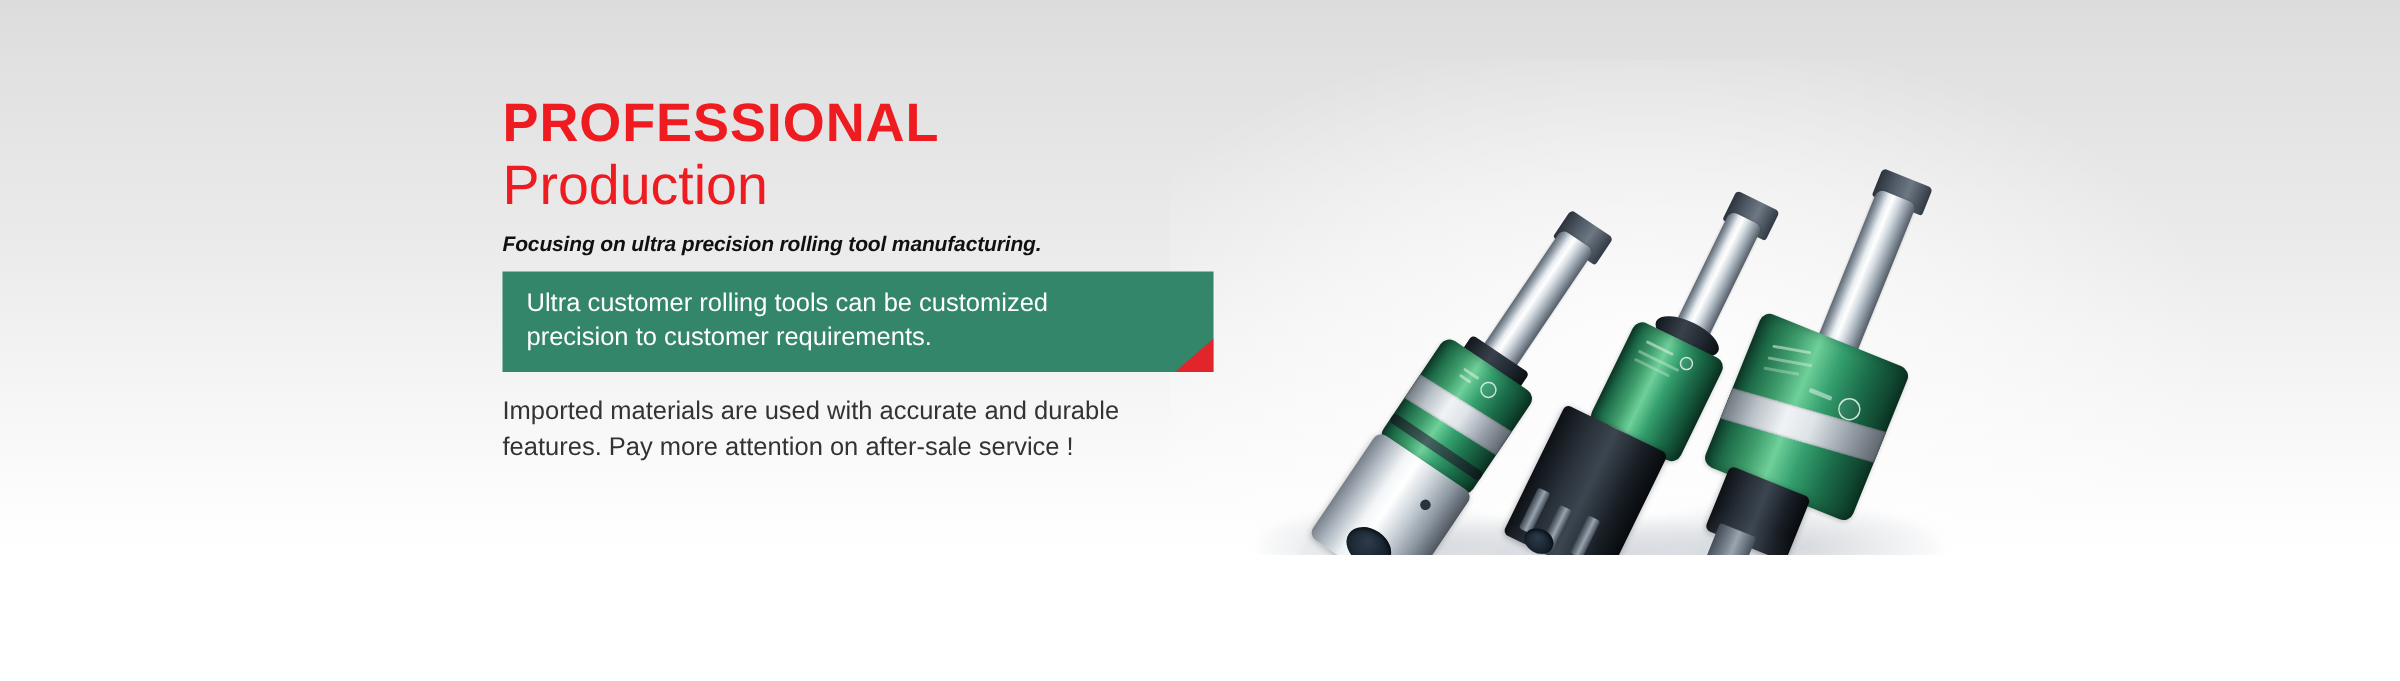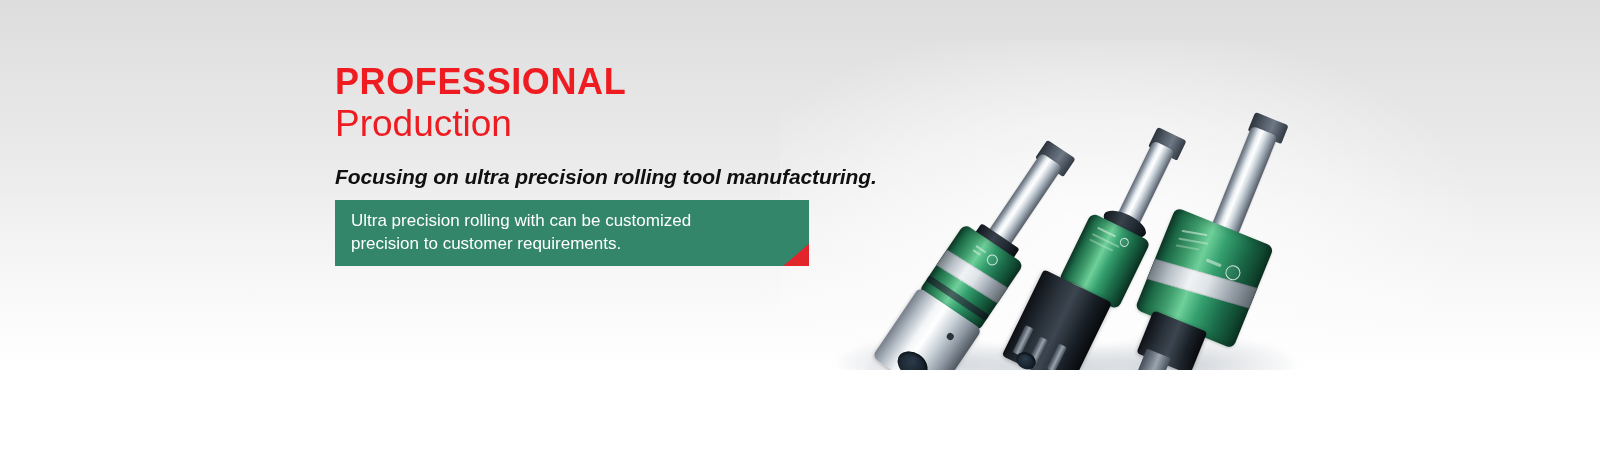--- a/index.html
+++ b/index.html
@@ -65,25 +65,25 @@
   .headline-prod {
     font-size: 37px;
     font-weight: normal;
     line-height: 1.18;
     color: #ee1c20;
     margin-top: 2px;
     font-family: "Liberation Sans", sans-serif;
   }
 
   .tagline {
-    font-size: 21px;
+    font-size: 14px;
     font-weight: bold;
     font-style: italic;
     color: #101010;
-    margin-top: 18px;
+    margin-top: 8px;
     line-height: 1.25;
     letter-spacing: -0.1px;
   }
 
   
   .green-box {
     position: relative;
     margin-top: 10px;
     width: 474px;
     background: #33866a;
@@ -319,20 +319,24 @@
 
   <div class="copy">
 
     <div class="headline-pro">PROFESSIONAL</div>
 
     <div class="headline-prod">Production</div>
 
     <div class="tagline">Focusing on ultra precision rolling tool manufacturing.</div>
 
     <div class="green-box">
-      <span class="gb-line">Ultra precision rolling with can be customized</span>
+      <span class="gb-line">Ultra customer rolling tools can be customized</span>
       <span class="gb-line">precision to customer requirements.</span>
       <div class="corner-accent"></div>
     </div>
 
+    <div class="body-copy">
+      <span class="bc-line">Imported materials are used with accurate and durable</span>
+      <span class="bc-line">features. Pay more attention on after-sale service !</span>
+    </div>
 
   </div>
 </div>
 
 </body></html>

